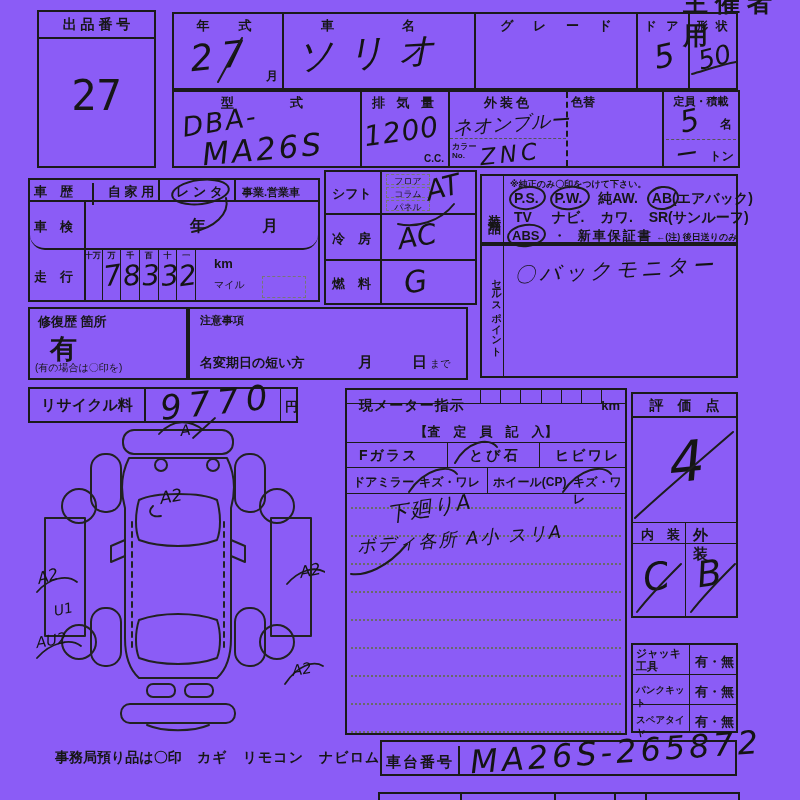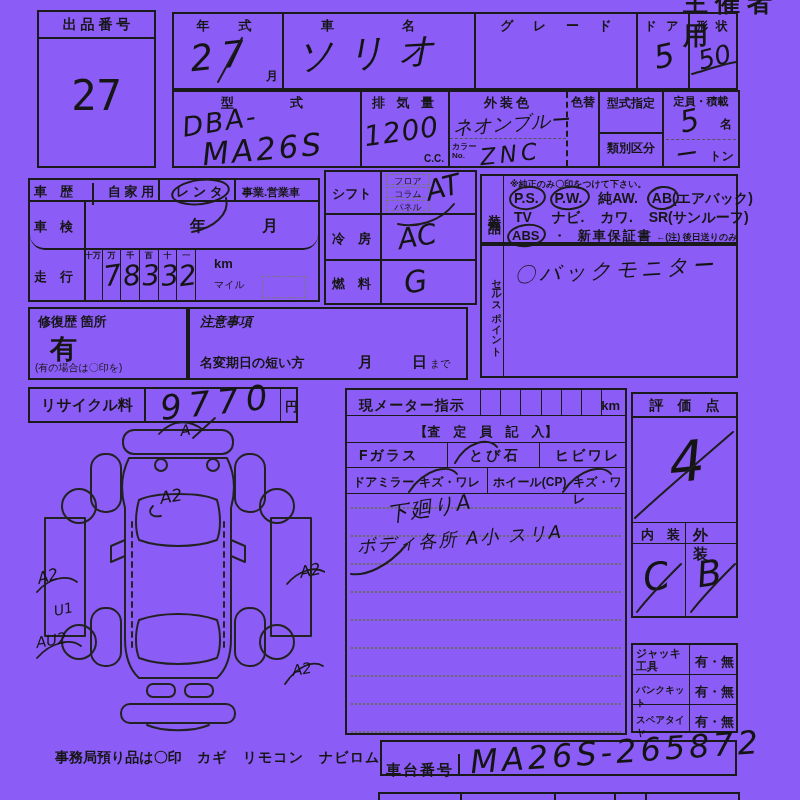--- a/index.html
+++ b/index.html
@@ -78,26 +78,20 @@
       <div class="hw" style="left:3px;top:22px;font-size:19px;transform:rotate(-4deg);">ネオンブルー</div>
       <div class="abs" style="left:0;right:0;top:46px;bottom:0;border-top:1px dashed #555;">
         <div class="abs b" style="left:2px;top:2px;font-size:8px;">カラー</div>
         <div class="abs b" style="left:2px;top:12px;font-size:8px;">No.</div>
         <div class="hw" style="left:30px;top:4px;font-size:23px;transform:rotate(-6deg);letter-spacing:4px;">ZNC</div>
       </div>
     </div>
     <div class="abs" style="left:392px;top:0;bottom:0;width:32px;border-left:2px dashed #1a1a1a;">
       <div class="b tc" style="font-size:12px;padding-top:2px;">色替</div>
     </div>
-    <div class="abs cellL" style="left:424px;top:0;bottom:0;width:64px;">
-      <div class="b tc" style="font-size:12px;padding-top:3px;">型式指定</div>
-      <div class="abs" style="left:0;right:0;top:40px;bottom:0;border-top:2px solid #1a1a1a;">
-        <div class="b tc" style="font-size:12px;padding-top:6px;">類別区分</div>
-      </div>
-    </div>
     <div class="abs cellL" style="left:488px;top:0;bottom:0;width:76px;">
       <div class="b tc" style="font-size:11px;padding-top:2px;">定員・積載</div>
       <div class="hw" style="left:16px;top:14px;font-size:30px;transform:rotate(-12deg);">5</div>
       <div class="abs b" style="right:6px;top:24px;font-size:12px;">名</div>
       <div class="abs" style="left:2px;right:2px;top:47px;border-top:1px dashed #555;"></div>
       <div class="hw" style="left:10px;top:52px;font-size:22px;transform:rotate(-8deg);">ー</div>
       <div class="abs b" style="right:4px;top:56px;font-size:12px;">トン</div>
     </div>
   </div>
 
@@ -157,21 +151,21 @@
     </div>
   </div>
 
   <div class="box" style="left:28px;top:307px;width:160px;height:73px;">
     <div class="abs b" style="left:8px;top:4px;font-size:13px;">修復歴 箇所</div>
     <div class="abs b" style="left:20px;top:22px;font-size:27px;">有</div>
     <div class="abs" style="left:5px;bottom:3px;font-size:10px;">(有の場合は〇印を)</div>
   </div>
 
   <div class="box" style="left:188px;top:307px;width:280px;height:73px;">
-    <div class="abs b" style="left:10px;top:4px;font-size:13px;font-style:italic;">注意事項</div>
+    <div class="abs b" style="left:10px;top:4px;font-size:11px;">注意事項</div>
     <div class="abs b" style="left:10px;bottom:6px;font-size:13px;">名変期日の短い方</div>
     <div class="abs b" style="left:168px;bottom:6px;font-size:15px;">月</div>
     <div class="abs b" style="left:222px;bottom:6px;font-size:15px;">日</div>
     <div class="abs" style="left:240px;bottom:7px;font-size:10px;">まで</div>
   </div>
 
   <div class="box" style="left:28px;top:387px;width:270px;height:36px;">
     <div class="abs b tc" style="left:0;top:0;bottom:0;width:116px;line-height:32px;font-size:15px;border-right:2px solid #1a1a1a;">リサイクル料</div>
     <div class="hw" style="left:130px;top:-4px;font-size:34px;letter-spacing:7px;transform:rotate(-6deg);">9770</div>
     <div class="abs" style="left:250px;top:0;bottom:0;border-left:1.5px solid #1a1a1a;"></div>
@@ -271,21 +265,21 @@
       <text x="126" y="92" font-size="17" transform="rotate(-10 126 92)">A2</text>
       <text x="4" y="172" font-size="16" transform="rotate(-14 4 172)">A2</text>
       <text x="20" y="204" font-size="14" transform="rotate(-12 20 204)">U1</text>
       <text x="2" y="236" font-size="15" transform="rotate(-10 2 236)">AU2</text>
       <text x="266" y="166" font-size="16" transform="rotate(-12 266 166)">A2</text>
       <text x="258" y="264" font-size="15" transform="rotate(-10 258 264)">A2</text>
     </g>
   </svg>
 
   <div class="box" style="left:345px;top:388px;width:282px;height:347px;">
-    <div class="abs" style="left:0;right:0;top:0;height:26px;border-bottom:1.5px solid #1a1a1a;">
+    <div class="abs" style="left:0;right:0;top:0;height:14px;border-bottom:1.5px solid #1a1a1a;">
       <div class="abs b" style="left:12px;top:7px;font-size:14px;letter-spacing:1px;">現メーター指示</div>
       <div class="abs" style="left:133px;top:0;bottom:0;width:122px;display:flex;">
         <div style="flex:1;border-left:1.5px solid #1a1a1a;"></div>
         <div style="flex:1;border-left:1.5px solid #1a1a1a;"></div>
         <div style="flex:1;border-left:1.5px solid #1a1a1a;"></div>
         <div style="flex:1;border-left:1.5px solid #1a1a1a;"></div>
         <div style="flex:1;border-left:1.5px solid #1a1a1a;"></div>
         <div style="flex:1;border-left:1.5px solid #1a1a1a;border-right:1.5px solid #1a1a1a;"></div>
       </div>
       <div class="abs b" style="right:5px;top:8px;font-size:13px;">km</div>
@@ -368,21 +362,21 @@
       <div class="abs b" style="left:62px;top:8px;font-size:13px;">有・無</div>
     </div>
     <div class="abs" style="left:0;right:0;top:60px;bottom:0;">
       <div class="abs b" style="left:3px;top:9px;width:52px;font-size:9.5px;">スペアタイヤ</div>
       <div class="abs" style="left:56px;top:0;bottom:0;border-left:1.5px solid #1a1a1a;"></div>
       <div class="abs b" style="left:62px;top:8px;font-size:13px;">有・無</div>
     </div>
   </div>
 
   <div class="box" style="left:380px;top:740px;width:357px;height:36px;">
-    <div class="abs b tc" style="left:0;top:12px;bottom:0;width:78px;line-height:32px;font-size:15px;letter-spacing:2px;border-right:2px solid #1a1a1a;">車台番号</div>
+    <div class="abs b tc" style="left:0;top:4px;bottom:0;width:78px;line-height:32px;font-size:15px;letter-spacing:2px;border-right:2px solid #1a1a1a;">車台番号</div>
     <div class="hw" style="left:88px;top:-6px;font-size:32px;letter-spacing:4px;transform:rotate(-4deg);">MA26S-265872</div>
   </div>
 
   <div class="abs" style="left:378px;top:792px;width:362px;height:8px;border:2px solid #1a1a1a;border-bottom:none;">
     <div class="abs" style="left:80px;top:0;bottom:0;border-left:2px solid #1a1a1a;"></div>
     <div class="abs" style="left:174px;top:0;bottom:0;border-left:2px solid #1a1a1a;"></div>
     <div class="abs" style="left:234px;top:0;bottom:0;border-left:2px solid #1a1a1a;"></div>
     <div class="abs" style="left:265px;top:0;bottom:0;border-left:2px solid #1a1a1a;"></div>
   </div>
 

